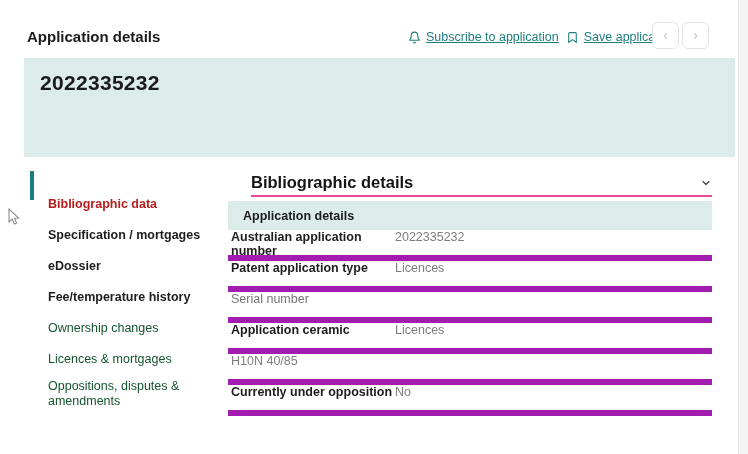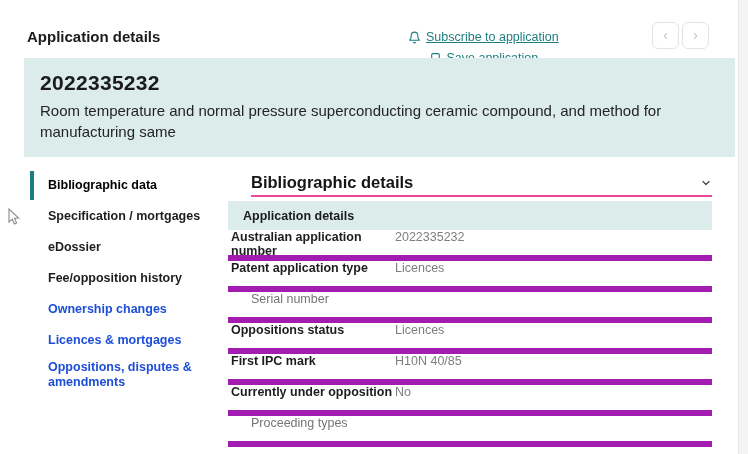--- a/index.html
+++ b/index.html
@@ -9,21 +9,21 @@
     background:#fff; font-family:"Liberation Sans", sans-serif; color:#1d1d1d;padding-left:20px;
   }
 
   
   .page-title {
     position:absolute; left:27px; top:28px;
     font-size:15px; font-weight:bold; color:#1c1c1c;
   }
   .header-actions {
     position:absolute; left:408px; top:30px;
-    display:flex; align-items:center; gap:7px;flex-direction:column;
+    display:flex; align-items:center; gap:7px;
   }
   .hdr-link {
     display:flex; align-items:center; gap:5px;
     color:#1e7e7e; font-size:12.5px; cursor:pointer;
   }
   .hdr-link .lbl { text-decoration:underline; }
   .nav-btns { position:absolute; left:652px; top:22px; display:flex; gap:3px; }
   .nav-btn {
     width:27px; height:27px; border:1px solid #e4e4e4; border-radius:6px;
     background:#fff; color:#c2c2c2; font-size:14px; line-height:25px;
@@ -41,22 +41,22 @@
   
   .active-bar {
     position:absolute; left:30px; top:171px; width:4px; height:29px; background:#1e7e7e;
   }
   .sidebar { position:absolute; left:48px; top:170px; width:162px; }
   .sb-item {
     min-height:31px; display:flex; align-items:center;
     font-size:12.5px; font-weight:bold; color:#1d1d1d;
     line-height:15px; cursor:pointer;
   }
-  .sb-item.active   { color:#000000; }
-  .sb-item.disabled { color:#1d4ed8; font-weight:bold; }
+  .sb-item.active   { color:#b91c1c;margin-top:19px; }
+  .sb-item.disabled { color:#14532d; font-weight:normal; }
   .sb-item.tall     { min-height:41px; padding-top:4px; align-items:flex-start; }
 
   
   .main { position:absolute; left:228px; top:170px; width:484px; }
   .main-heading {
     display:flex; align-items:center; justify-content:space-between;
     height:27px; border-bottom:2px solid #ec4899;margin-left:23px;
   }
   .main-heading .txt { font-size:16.5px; font-weight:bold; color:#151515; }
   .chev-down { cursor:pointer; display:flex; align-items:center; color:#444; }
@@ -65,21 +65,21 @@
     display:flex; align-items:center; padding-left:15px;
     font-size:12.5px; font-weight:bold; color:#1b1b1b;
   }
   .rows { }
   .row {
     height:31px; display:flex; align-items:flex-start;
     border-bottom:6px solid #a21caf; padding-left:3px;
   }
   .row .lbl { width:164px; font-size:12.5px; font-weight:bold; color:#1d1d1d; flex:0 0 164px; }
   .row .val { font-size:12.5px; color:#7e7e7e; }
-  .row.empty .lbl { font-weight:normal; color:#757575;margin-left:20px; }
+  .row.empty .lbl { font-weight:normal; color:#757575; }
 
   
   .scroll-strip {
     position:absolute; left:738px; top:0; width:10px; height:454px;
     background:#f4f4f4; border-left:1px solid #e9e9e9;
   }
 
   
   .cursor { position:absolute; left:6px; top:208px; pointer-events:none; }
 </style>
@@ -110,29 +110,28 @@
     </span>
   </div>
 
   <div class="nav-btns">
     <button class="nav-btn">‹</button>
     <button class="nav-btn">›</button>
   </div>
 
   <div class="banner">
     <div class="num">2022335232</div>
-    <div class="ttl">Room temperature and normal pressure superconducting ceramic compound, and method for manufacturing same</div>
   </div>
 
   <div class="active-bar"></div>
   <div class="sidebar">
     <div class="sb-item active">Bibliographic data</div>
     <div class="sb-item">Specification / mortgages</div>
     <div class="sb-item">eDossier</div>
-    <div class="sb-item">Fee/opposition history</div>
+    <div class="sb-item">Fee/temperature history</div>
     <div class="sb-item disabled">Ownership changes</div>
     <div class="sb-item disabled">Licences &amp; mortgages</div>
     <div class="sb-item disabled tall">Oppositions, disputes &amp; amendments</div>
   </div>
 
   <div class="main">
     <div class="main-heading">
       <span class="txt">Bibliographic details</span>
       <span class="chev-down">
         <svg width="12" height="12" viewBox="0 0 24 24" fill="none" stroke="#444" stroke-width="2.4" stroke-linecap="round" stroke-linejoin="round">
@@ -150,34 +149,29 @@
       </div>
       <div class="row">
         <span class="lbl">Patent application type</span>
         <span class="val">Licences</span>
       </div>
       <div class="row empty">
         <span class="lbl">Serial number</span>
         <span class="val"></span>
       </div>
       <div class="row">
-        <span class="lbl">Oppositions status</span>
+        <span class="lbl">Application ceramic</span>
         <span class="val">Licences</span>
       </div>
       <div class="row">
-        <span class="lbl">First IPC mark</span>
         <span class="val">H10N 40/85</span>
       </div>
       <div class="row">
         <span class="lbl">Currently under opposition</span>
         <span class="val">No</span>
-      </div>
-      <div class="row empty">
-        <span class="lbl">Proceeding types</span>
-        <span class="val"></span>
       </div>
     </div>
   </div>
 
   <div class="scroll-strip"></div>
 
   <div class="cursor">
     <svg width="15" height="19" viewBox="0 0 15 19">
         <path d="M3 1 L3 14 L6.2 11.2 L8.3 16 L10.6 15 L8.5 10.3 L12.6 10 Z" fill="#fff" stroke="#8b8b8b" stroke-width="1.1"></path>
       </svg>

